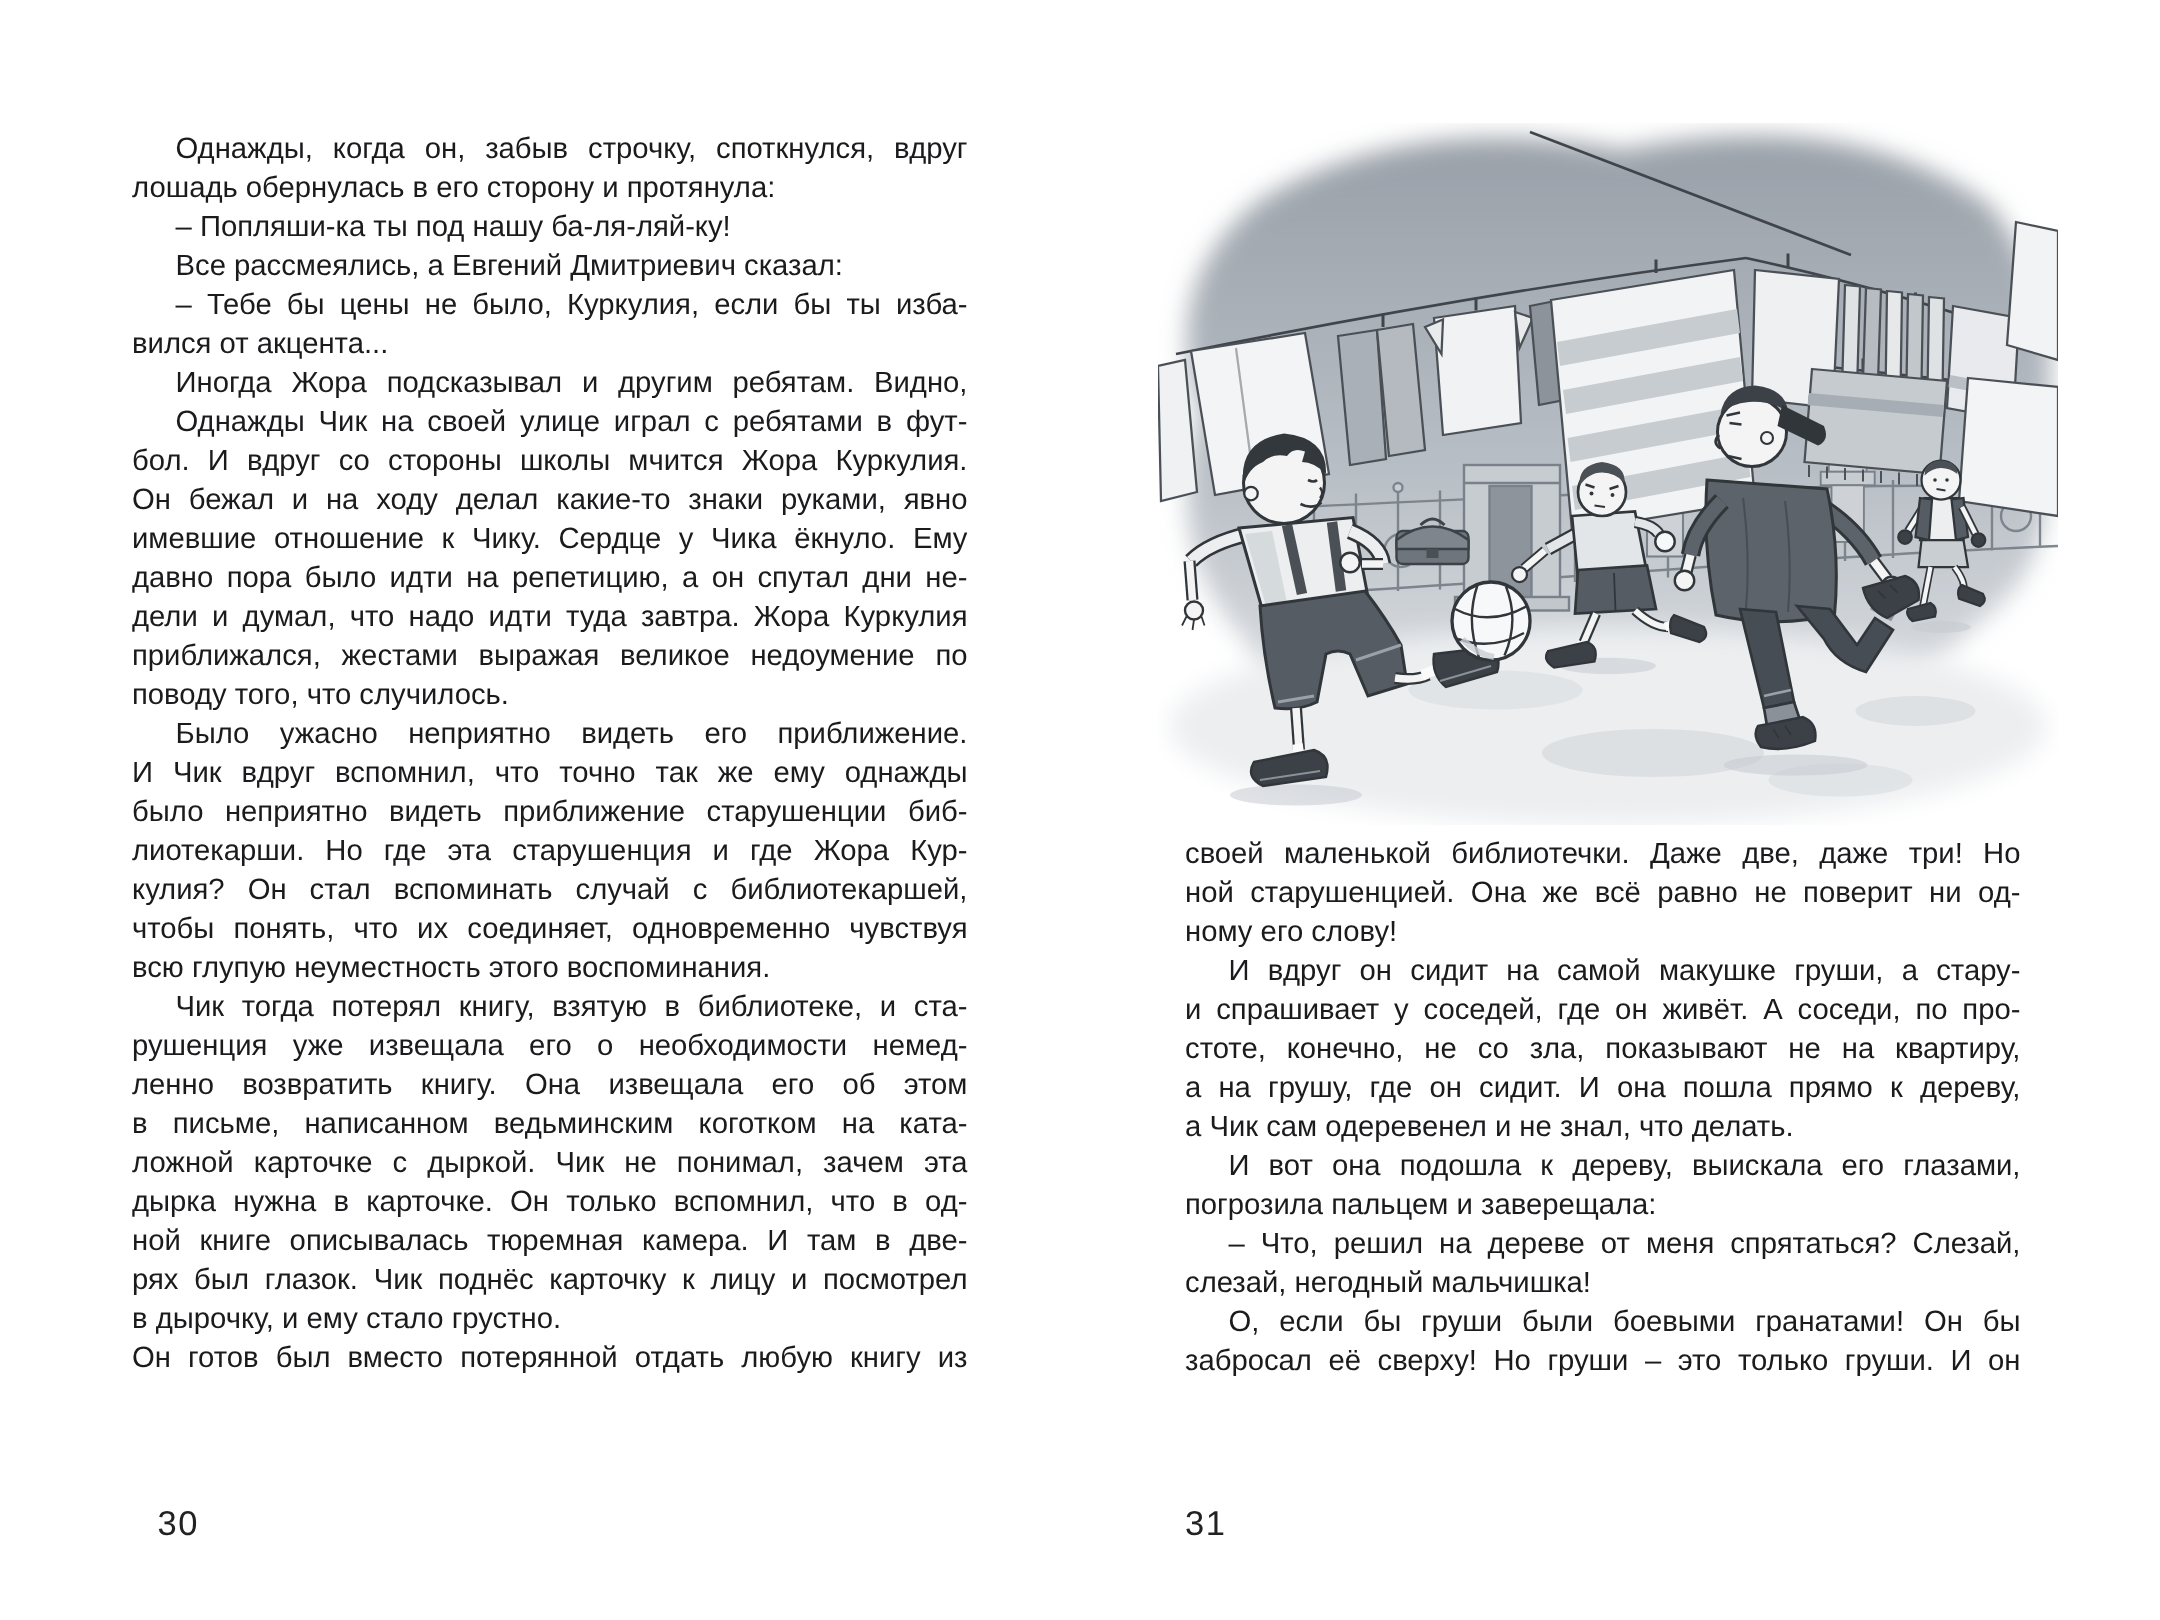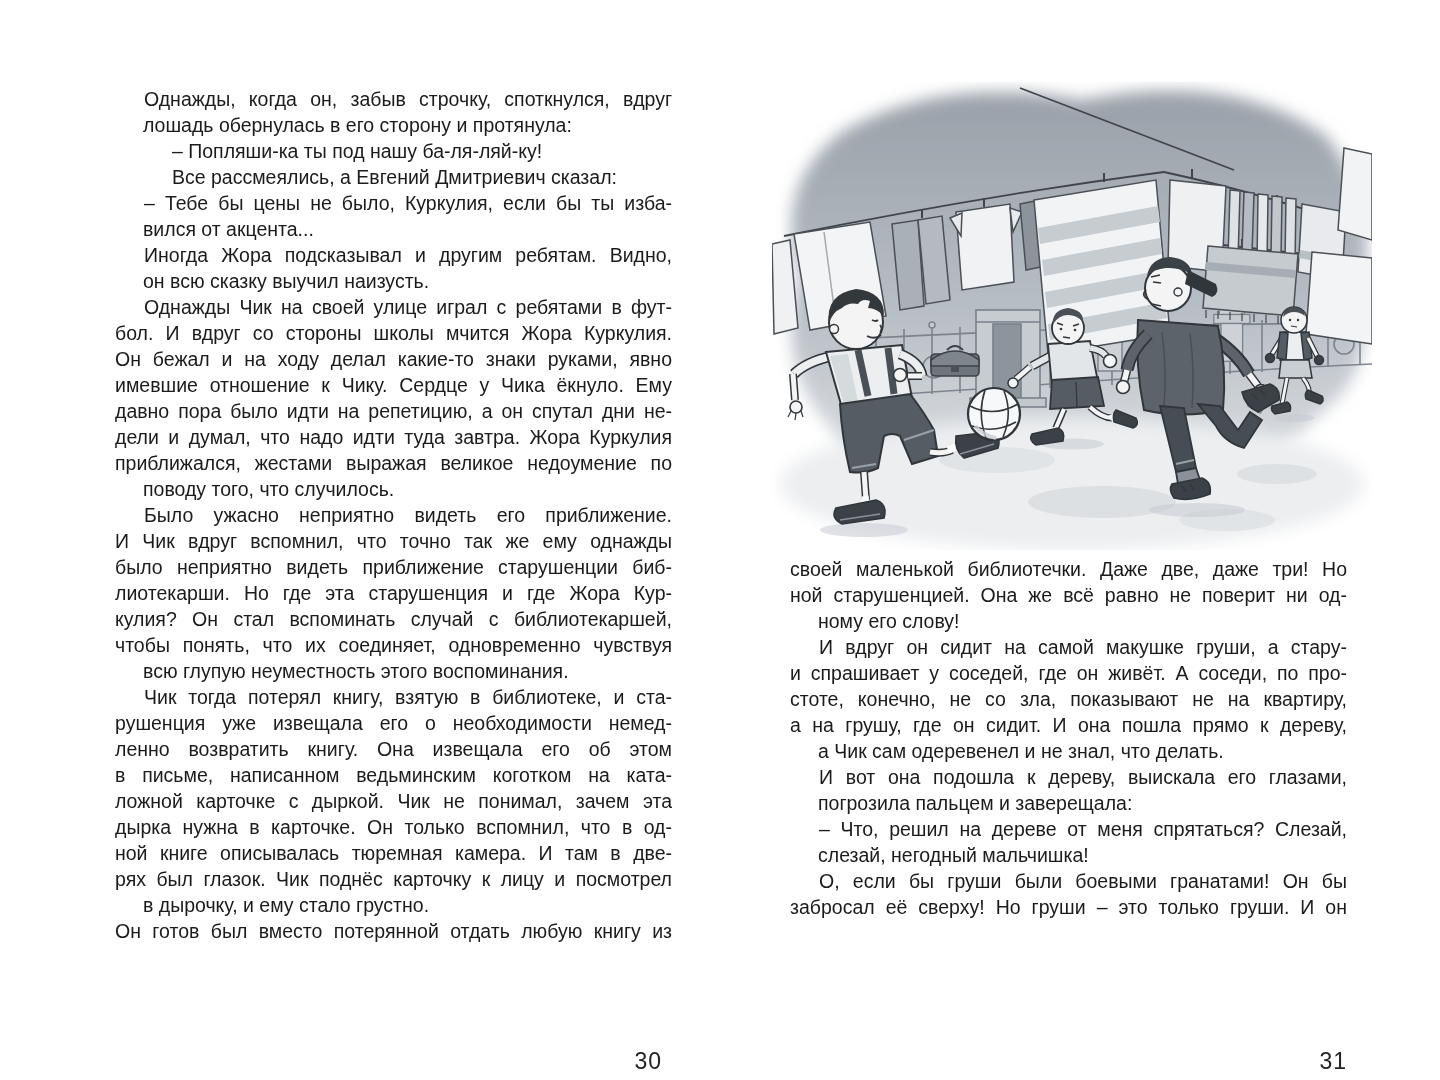--- a/index.html
+++ b/index.html
@@ -1,27 +1,27 @@
 <!DOCTYPE html>
 <html><head>
 <meta charset="utf-8">
 <style>
   html,body{margin:0;padding:0;background:#e8e8e8;}
   .spread{
     position:relative;width:1440px;height:1080px;background:#ffffff;
     font-family:"Liberation Sans", sans-serif;color:#1b1b1d;overflow:hidden;
   }
   .text-block{position:absolute;font-size:19.5px;line-height:26px;}
-  .text-block.left-text{left:115px;top:86px;width:557px;}
+  .text-block.left-text{left:88px;top:86px;width:557px;}
   .text-block.right-text{left:790px;top:556px;width:557px;}
   .line{text-align:justify;text-align-last:justify;height:26px;overflow:hidden;}
-  .line.end{text-align-last:left;margin-left:28px;}
+  .line.end{text-align-last:left;}
   .line.first{text-indent:29px;}
   .page-number{
-    position:absolute;top:1048px;width:557px;text-align:right;
+    position:absolute;top:1002px;width:557px;text-align:left;
     font-size:23px;letter-spacing:1px;color:#222;
   }
   .page-number.pn-left{left:105px;}
   .page-number.pn-right{left:790px;}
   .illustration{position:absolute;left:772px;top:82px;width:600px;height:468px;margin:0;}
   .illustration svg{width:100%;height:100%;display:block;}
 </style>
 </head>
 <body>
 
@@ -29,21 +29,20 @@
 
   <section>
     <div class="text-block left-text">
         <div class="line first">Однажды, когда он, забыв строчку, споткнулся, вдруг</div>
         <div class="line end">лошадь обернулась в его сторону и протянула:</div>
         <div class="line first end">– Попляши-ка ты под нашу ба-ля-ляй-ку!</div>
         <div class="line first end">Все рассмеялись, а Евгений Дмитриевич сказал:</div>
         <div class="line first">– Тебе бы цены не было, Куркулия, если бы ты изба-</div>
         <div class="line end">вился от акцента...</div>
         <div class="line first">Иногда Жора подсказывал и другим ребятам. Видно,</div>
-        <div class="line end">он всю сказку выучил наизусть.</div>
         <div class="line first">Однажды Чик на своей улице играл с ребятами в фут-</div>
         <div class="line">бол. И вдруг со стороны школы мчится Жора Куркулия.</div>
         <div class="line">Он бежал и на ходу делал какие-то знаки руками, явно</div>
         <div class="line">имевшие отношение к Чику. Сердце у Чика ёкнуло. Ему</div>
         <div class="line">давно пора было идти на репетицию, а он спутал дни не-</div>
         <div class="line">дели и думал, что надо идти туда завтра. Жора Куркулия</div>
         <div class="line">приближался, жестами выражая великое недоумение по</div>
         <div class="line end">поводу того, что случилось.</div>
         <div class="line first">Было ужасно неприятно видеть его приближение.</div>
         <div class="line">И Чик вдруг вспомнил, что точно так же ему однажды</div>

